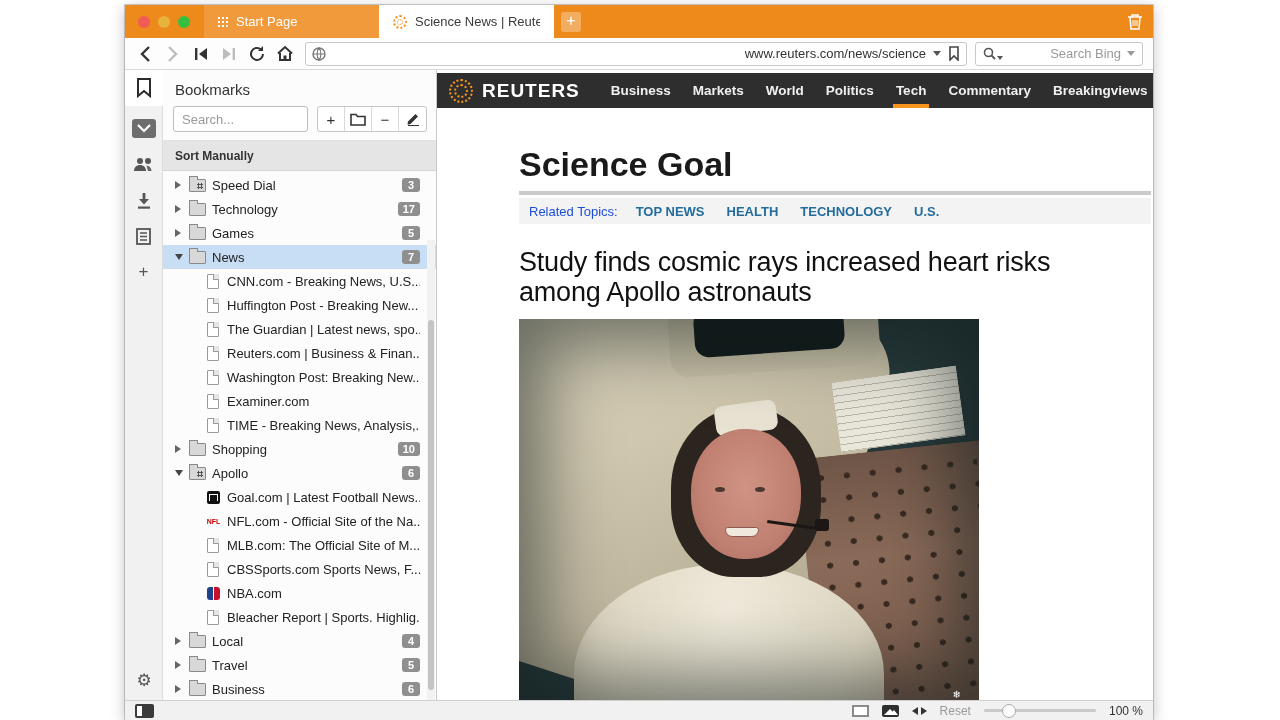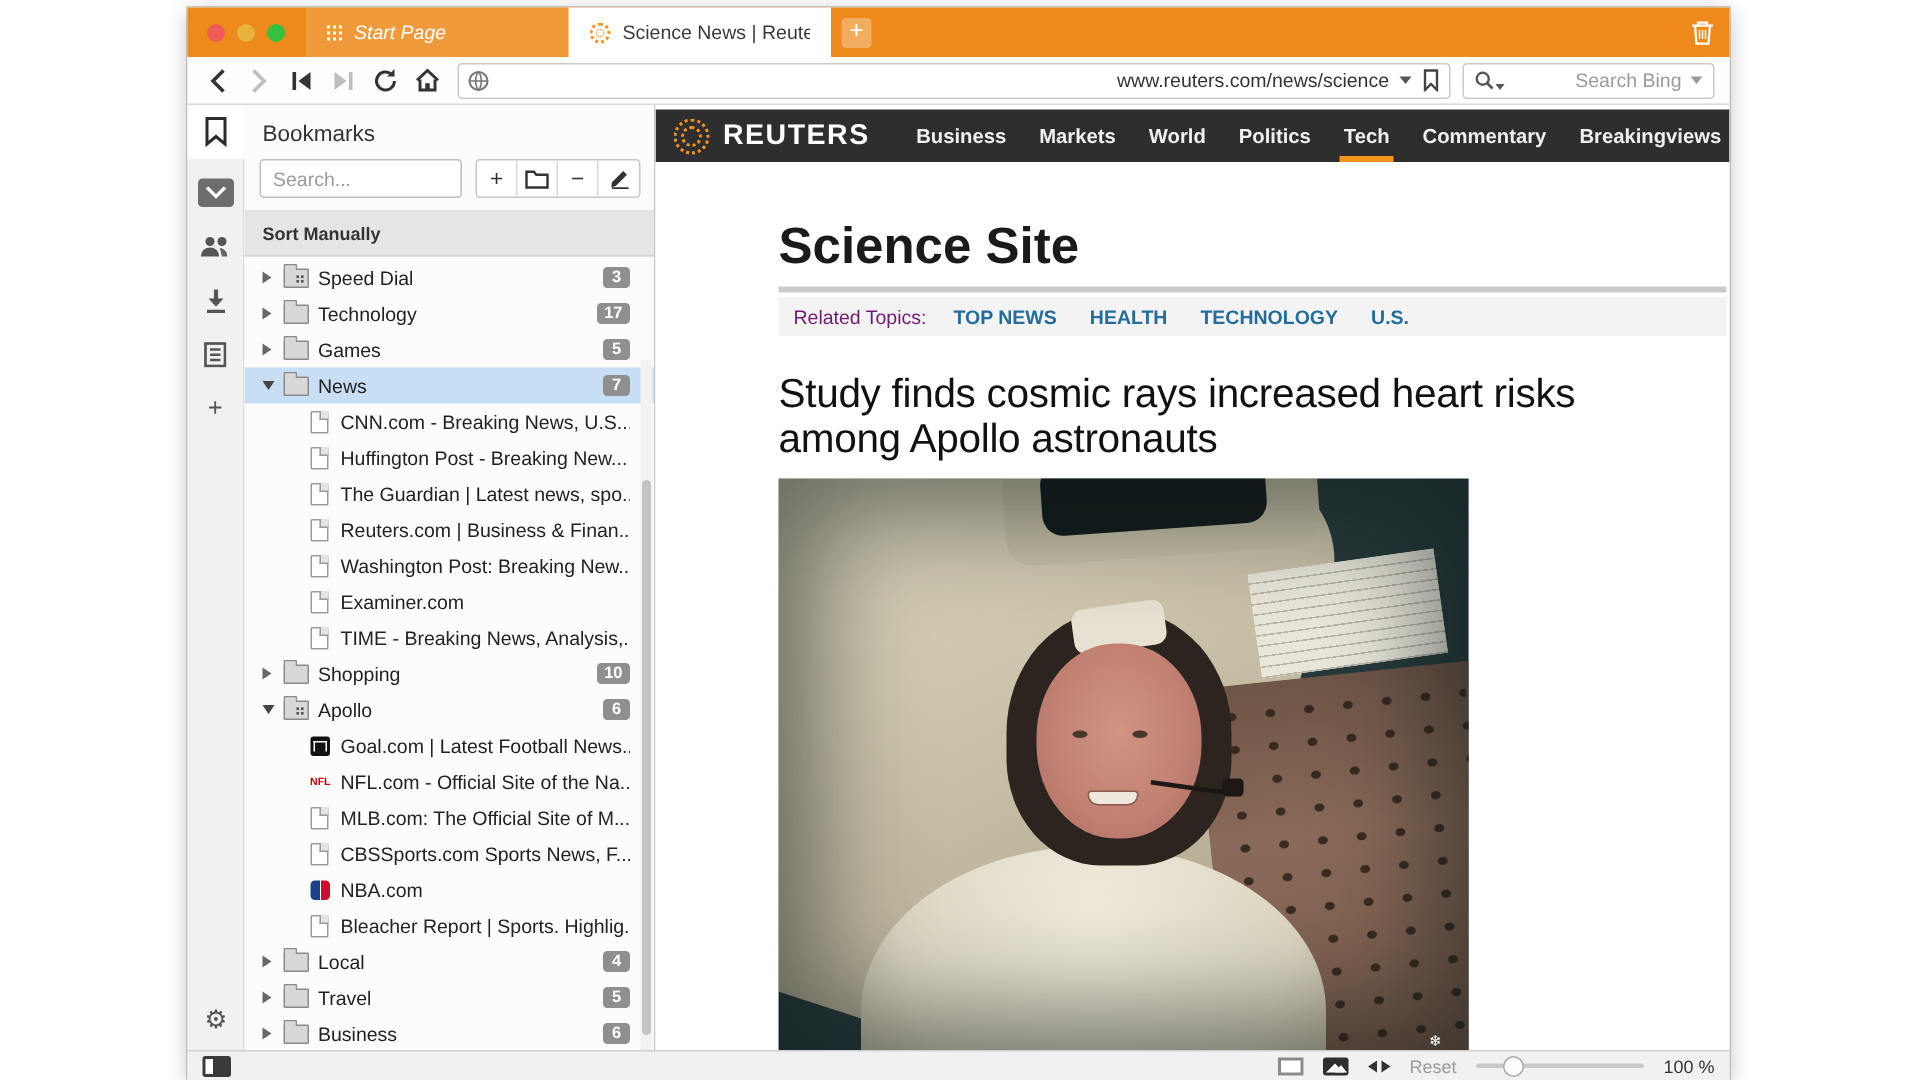--- a/index.html
+++ b/index.html
@@ -7,21 +7,21 @@
   .screen { position:relative; width:1280px; height:720px; background:#fff; }
   .window { position:absolute; left:125px; top:5px; width:1028px; height:715px;
             display:flex; flex-direction:column; box-shadow:0 0 0 1px rgba(0,0,0,.18), 0 3px 14px rgba(0,0,0,.25); background:#fff; }
 
   
   .tabbar { height:33px; background:#EE8A1C; display:flex; align-items:stretch; flex:0 0 auto; position:relative; }
   .traffic { display:flex; align-items:center; gap:8px; padding:0 14px 0 13px; }
   .light { width:12px; height:12px; border-radius:50%; }
   .light.red{background:#f05c56;} .light.yellow{background:#e8b33c;} .light.green{background:#35c13f;}
   .tab { display:flex; align-items:center; gap:8px; padding:0 14px; font-size:13px; color:#fff; max-width:175px; }
-  .tab.bg { background:rgba(255,255,255,.14); width:180px;font-style:italic; }
+  .tab.bg { background:rgba(255,255,255,.14); width:180px; }
   .tab.active { background:#fff; color:#3a3a3a; width:176px; overflow:hidden; white-space:nowrap; }
   .tab-label { overflow:hidden; white-space:nowrap; }
   .grid-icon { width:10px; height:10px; display:grid; grid-template-columns:repeat(3,2px); grid-template-rows:repeat(3,2px); gap:2px; }
   .grid-icon i { background:#fff; }
   .dotcircle { width:14px; height:14px; border-radius:50%; border:2px dotted #F7941E; position:relative; flex:0 0 auto; }
   .dotcircle::after{ content:""; position:absolute; inset:2px; border-radius:50%; border:1.5px dotted #F7941E; }
   .newtab { align-self:center; width:20px; height:20px; margin-left:7px; border-radius:3px; background:rgba(255,255,255,.30);
             color:#fff; font-size:16px; line-height:18px; text-align:center; }
   .trash { position:absolute; right:9px; top:7px; width:18px; height:19px; }
 
@@ -83,21 +83,21 @@
   .rnav { height:35px; background:#2e2e2e; display:flex; align-items:center; padding:0 12px; gap:0; position:relative; }
   .rlogo { width:24px; height:24px; border-radius:50%; border:2.5px dotted #F7941E; position:relative; margin-right:9px; flex:0 0 auto; }
   .rlogo::after { content:""; position:absolute; inset:3px; border-radius:50%; border:2px dotted #F7941E; }
   .rbrand { color:#fff; font-size:19px; font-weight:bold; letter-spacing:1px; margin-right:20px; }
   .ritem { color:#f0f0f0; font-size:13.5px; font-weight:bold; padding:0 11px; height:35px; display:flex; align-items:center; position:relative; white-space:nowrap; }
   .ritem.active::after { content:""; position:absolute; left:8px; right:8px; bottom:0; height:4px; background:#F7941E; }
   .rcontent { padding-left:82px; width:714px; }
   .h1 { font-size:34px; font-weight:bold; color:#1a1a1a; margin-top:35px; line-height:42px; }
   .hdivider { height:4px; background:#cacaca; margin-top:6px; width:632px; }
   .related { margin-top:3px; width:632px; background:#f3f3f3; height:26px; display:flex; align-items:center; font-size:13px; padding-left:10px; gap:18px; }
-  .related .rlabel { color:#701a75; }
+  .related .rlabel { color:#1d4ed8; }
   .related a { color:#236C9C; font-weight:bold; text-decoration:none; }
   .h2 { margin-top:23px; font-size:27px; font-weight:400; color:#111; line-height:30px; width:600px; letter-spacing:-0.2px; }
   
   .photo { margin-top:12px; width:460px; height:383px; position:relative; overflow:hidden; background:#27393b; }
   .photo .wall { position:absolute; left:-90px; top:-60px; width:420px; height:430px; background:linear-gradient(135deg,#ded7c0 0%,#cfc7ae 45%,#a99f88 100%); transform:rotate(18deg); border-radius:60px; }
   .photo .winframe { position:absolute; left:150px; top:-18px; width:210px; height:70px; background:#c9c1a8; border-radius:18px; transform:rotate(-4deg); }
   .photo .winhole { position:absolute; left:175px; top:-14px; width:150px; height:48px; background:#131b1b; border-radius:14px; transform:rotate(-4deg); }
   .photo .paper { position:absolute; right:18px; top:55px; width:125px; height:70px; background:#e9e6da; transform:rotate(-8deg);
       background-image:repeating-linear-gradient(#e9e6da 0 6px, #b9b6a8 6px 7px); }
   .photo .cpanel { position:absolute; right:-20px; top:130px; width:190px; height:260px; transform:rotate(-6deg);
@@ -462,21 +462,21 @@
           <span class="rbrand">REUTERS</span>
         <span class="ritem">Business</span>
             <span class="ritem">Markets</span>
             <span class="ritem">World</span>
             <span class="ritem">Politics</span>
             <span class="ritem active">Tech</span>
             <span class="ritem">Commentary</span>
             <span class="ritem">Breakingviews</span>
           </div>
         <div class="rcontent">
-          <div class="h1">Science Site</div>
+          <div class="h1">Science Goal</div>
           <div class="hdivider"></div>
           <div class="related">
             <span class="rlabel">Related Topics:</span>
             <span id="topic-links" style="display:flex;gap:22px;">
                 <a href="#">TOP NEWS</a>
                 <a href="#">HEALTH</a>
                 <a href="#">TECHNOLOGY</a>
                 <a href="#">U.S.</a>
               </span>
           </div>

